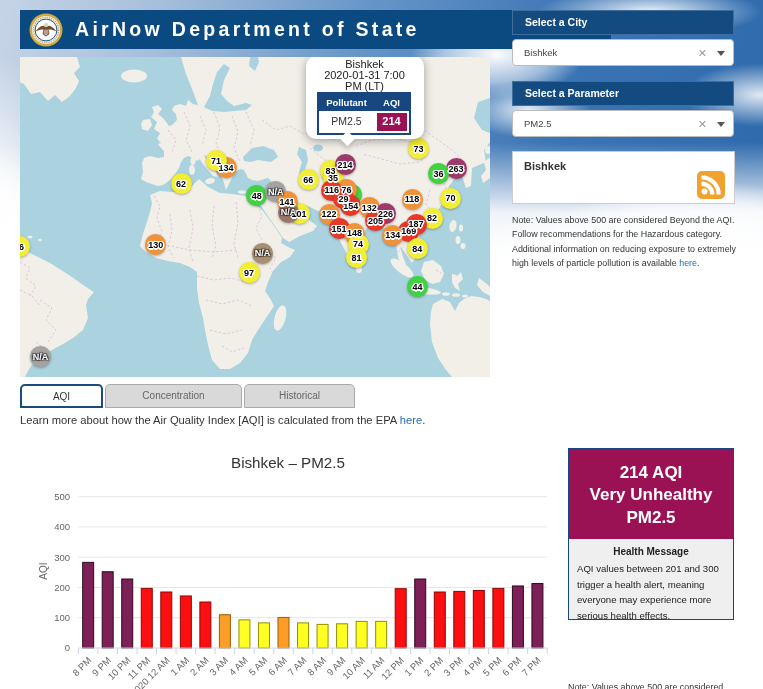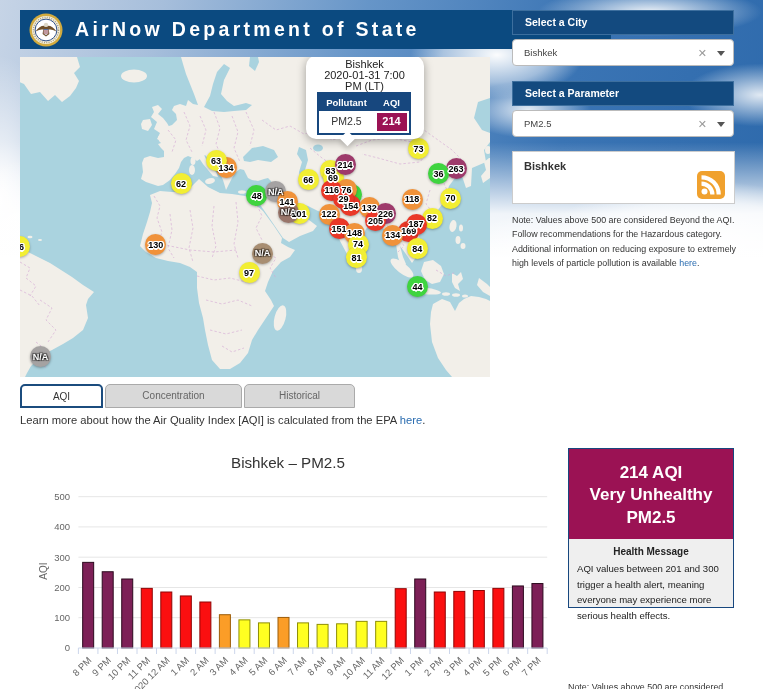--- a/index.html
+++ b/index.html
@@ -50,21 +50,21 @@
 .rssbox { left:512px; top:151px; width:223px; height:53px; background:#fff; border:1px solid #ccc; }
 .note { left:512px; top:213px; width:240px; font-size:8.9px; line-height:14.4px; color:#333; }
 a.lk { color:#2a6cb0; text-decoration:none; }
 .tab { top:384px; height:24px; font-size:10px; text-align:center; line-height:21px;
   border-radius:5px 5px 0 0; }
 .learn { left:20px; top:414px; font-size:11.2px; color:#333; }
 .panel { left:568px; top:448px; width:166px; border:1px solid #17477e; }
 .ph { background:#17477e; color:#fff; text-align:center; height:57px; padding-top:7px; }
 .pm { background:#9b1254; color:#fff; text-align:center; font-weight:bold; font-size:17px;
   line-height:22.4px; height:90px; padding-top:13px; }
-.pg { background:#efefef; color:#222; height:68px; padding:7px 8px 0; }
+.pg { background:#efefef; color:#222; height:80px; padding:7px 8px 0; }
 </style></head>
 <body>
 <div class="abs sky"></div>
 
 <div class="abs header">
   <svg style="position:absolute;left:9px;top:3px" width="34" height="34" viewBox="0 0 34 34">
     <circle cx="17" cy="17" r="16.5" fill="#d2ab3f"></circle>
     <circle cx="17" cy="17" r="14.1" fill="#f2edda"></circle>
     <circle cx="17" cy="17" r="12.6" fill="none" stroke="#a89d82" stroke-width="1.4" stroke-dasharray="1,1.3"></circle>
     <circle cx="17" cy="17" r="10.9" fill="#ffffff" stroke="#2d4f8a" stroke-width="1"></circle>
@@ -188,33 +188,33 @@
 <div class="m" style="left:420.1px;top:130.7px;background:#f2ee33"></div>
 <div class="m" style="left:401.6px;top:150.9px;background:#f2ee33"></div>
 <div class="m" style="left:378.3px;top:163.8px;background:#ea3828"></div>
 <div class="m" style="left:385.5px;top:156.8px;background:#ea3828"></div>
 <div class="m" style="left:362.3px;top:167.5px;background:#f0923a"></div>
 <div class="m" style="left:386.7px;top:181.1px;background:#f2ee33"></div>
 <div class="m" style="left:387.1px;top:219.4px;background:#3fd43f"></div>
 <div class="ml" style="left:-16.0px;top:183.5px">56</div>
 <div class="ml mlw" style="left:5.5px;top:293.5px">N/A</div>
 <div class="ml" style="left:191.0px;top:104.5px">134</div>
-<div class="ml" style="left:181.0px;top:97.5px">63</div>
+<div class="ml" style="left:181.0px;top:97.5px">71</div>
 <div class="ml" style="left:146.0px;top:120.5px">62</div>
 <div class="ml" style="left:120.8px;top:181.5px">130</div>
 <div class="ml" style="left:214.0px;top:209.5px">97</div>
 <div class="ml mlw" style="left:227.5px;top:190.0px">N/A</div>
 <div class="ml" style="left:221.8px;top:132.7px">48</div>
 <div class="ml mlw" style="left:240.7px;top:128.8px">N/A</div>
 <div class="ml" style="left:264.0px;top:150.5px">101</div>
 <div class="ml" style="left:252.0px;top:138.5px">141</div>
 <div class="ml mlw" style="left:253.5px;top:149.4px">N/A</div>
 <div class="ml" style="left:273.2px;top:116.6px">66</div>
 <div class="ml" style="left:295.5px;top:107.5px">83</div>
-<div class="ml" style="left:298.0px;top:114.5px">69</div>
+<div class="ml" style="left:298.0px;top:114.5px">35</div>
 <div class="ml" style="left:310.0px;top:101.8px">214</div>
 <div class="ml" style="left:311.5px;top:126.5px">76</div>
 <div class="ml" style="left:296.7px;top:127.0px">116</div>
 <div class="ml" style="left:315.7px;top:142.5px">154</div>
 <div class="ml" style="left:308.5px;top:135.5px">29</div>
 <div class="ml" style="left:334.3px;top:144.7px">132</div>
 <div class="ml" style="left:350.5px;top:150.5px">226</div>
 <div class="ml" style="left:340.5px;top:157.5px">205</div>
 <div class="ml" style="left:294.0px;top:151.0px">122</div>
 <div class="ml" style="left:304.0px;top:165.5px">151</div>

